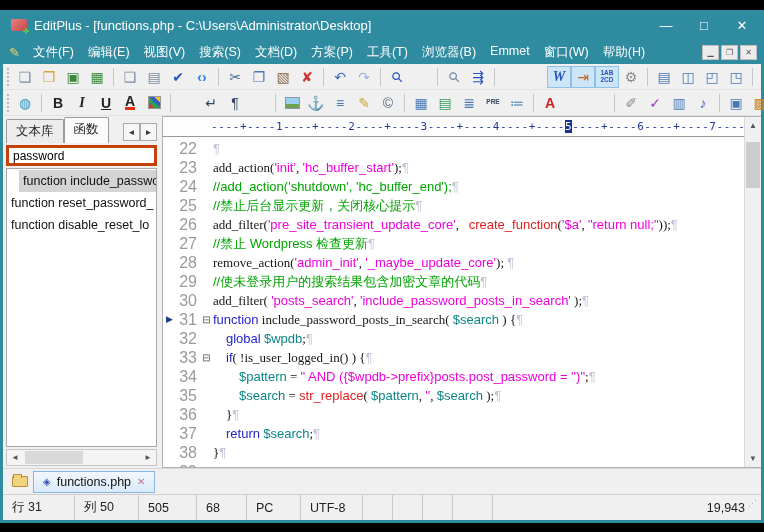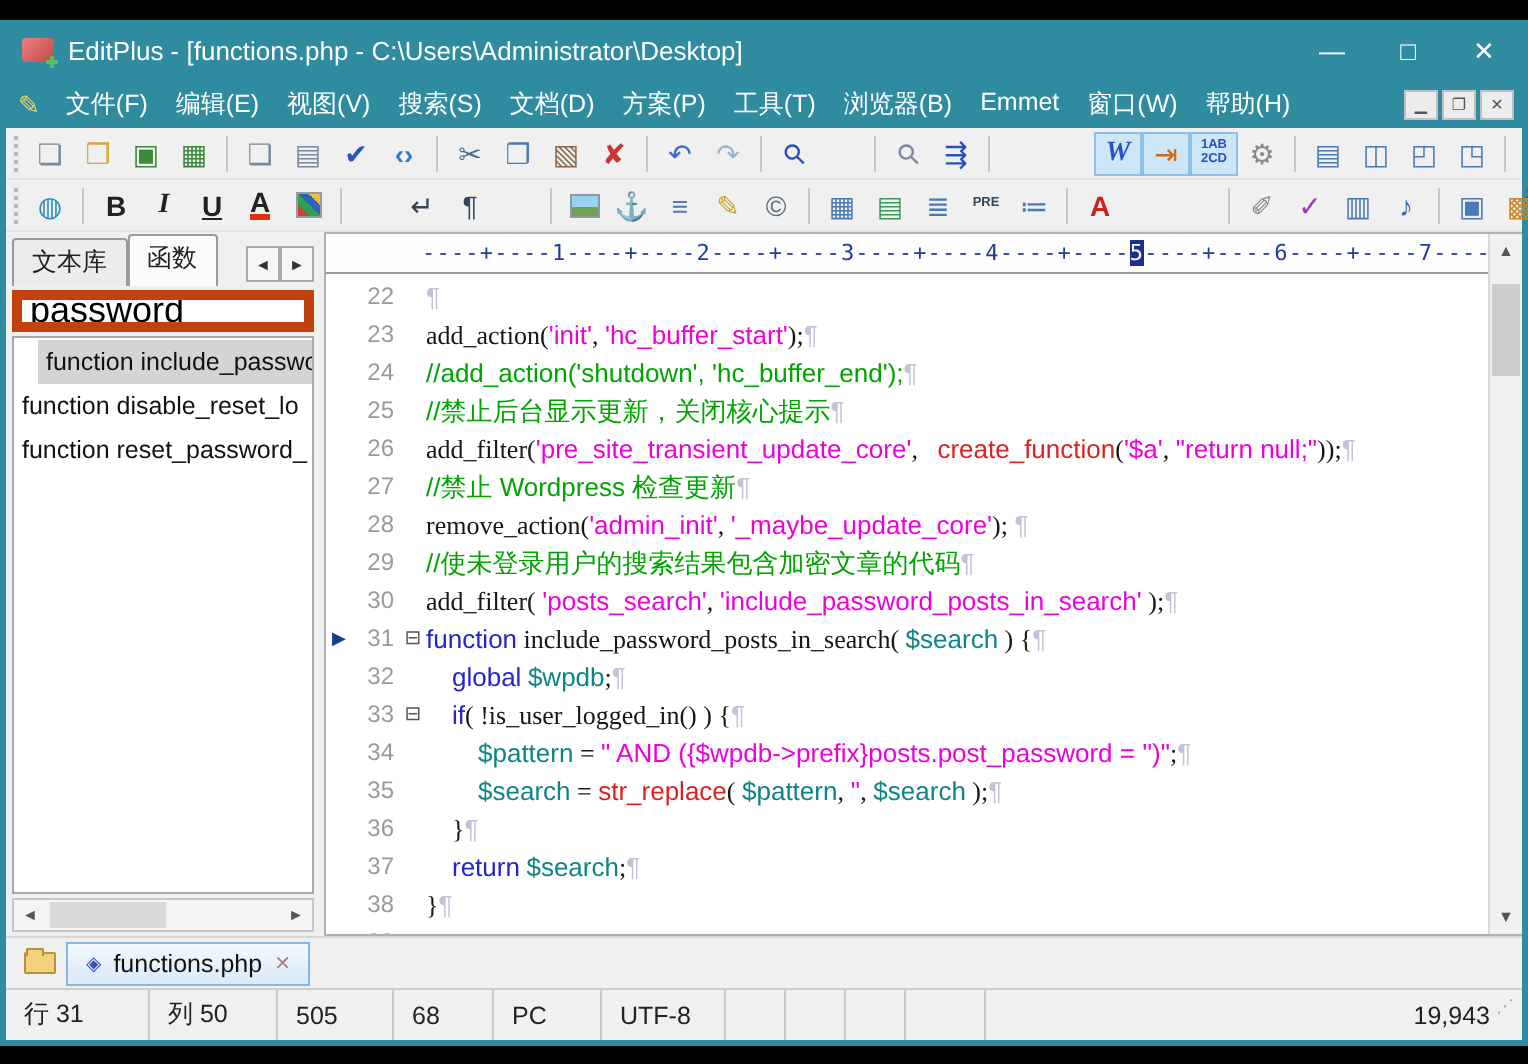--- a/index.html
+++ b/index.html
@@ -46,42 +46,42 @@
   .main{flex:1;display:flex;min-height:0;}
   
   .sidebar{width:156px;flex:0 0 auto;display:flex;flex-direction:column;padding:3px 2px 2px 3px;background:#f0f0f0;}
   .stabs{display:flex;align-items:flex-end;height:24px;flex:0 0 auto;}
   .stab{font-size:12.5px;padding:3px 9px 3px;border:1px solid #9a9a9a;border-bottom:none;background:#ececec;
         border-radius:2px 2px 0 0;color:#222;}
   .stab.active{background:#fbfbfb;padding-bottom:5px;position:relative;z-index:2;}
   .stab-arrows{margin-left:auto;display:flex;margin-bottom:2px;}
   .sarrow{width:17px;height:18px;border:1px solid #aaa;background:#f6f6f6;font-size:8px;color:#333;
           display:flex;align-items:center;justify-content:center;}
-  .search-box{height:21px;border:5px solid #c2410c;background:#fff;font-size:18px;padding:0 4px;width:100%;
+  .search-box{height:21px;border:3px solid #c2410c;background:#fff;font-size:12px;padding:0 4px;width:100%;
               font-family:"Liberation Sans",sans-serif;margin:2px 0 2px;flex:0 0 auto;outline:none;}
   .func-list{flex:1;background:#fff;border:1px solid #a8a8a8;overflow:hidden;padding-top:1px;}
   .flist-item{height:22px;line-height:22px;font-size:12.5px;padding-left:4px;white-space:nowrap;overflow:hidden;color:#111;}
   .flist-item.selected{background:#d4d4d4;margin-left:12px;}
   .hscroll{height:17px;flex:0 0 auto;display:flex;border:1px solid #c6c6c6;background:#f4f4f4;margin-top:2px;}
   .hs-btn{width:16px;height:100%;display:flex;align-items:center;justify-content:center;font-size:8px;color:#555;}
   .hs-track{flex:1;position:relative;}
   .hs-thumb{position:absolute;left:2px;top:1px;bottom:1px;width:58px;background:#d9d9d9;}
   .splitter{width:3px;background:#f0f0f0;flex:0 0 auto;}
   
   .editor{flex:1;display:flex;min-width:0;background:#fff;border:1px solid #b0b0b0;border-right:none;}
   .edit-col{flex:1;display:flex;flex-direction:column;min-width:0;}
   .ruler{height:20px;flex:0 0 auto;display:flex;border-bottom:1px solid #999;background:#fdfdfd;overflow:hidden;}
   .ruler-gutter{width:48px;flex:0 0 auto;}
   .ruler-text{font-family:"DejaVu Sans Mono",monospace;font-size:11px;line-height:19px;color:#223a99;
               white-space:pre;overflow:hidden;letter-spacing:0.6px;}
   .ruler-hl{background:#1b2f8f;color:#fff;}
   .code{flex:1;overflow:hidden;padding-top:2px;}
   .cl{display:flex;height:19px;line-height:19px;font-size:13px;}
   .cl .marker{width:13px;flex:0 0 auto;text-align:center;color:#1a3a8c;font-size:9px;}
-  .cl .num{width:24px;flex:0 0 auto;text-align:right;color:#9a9a9a;font-size:12px;padding-right:3px;}
+  .cl .num{width:24px;flex:0 0 auto;text-align:right;color:#9a9a9a;font-size:16px;padding-right:3px;}
   .cl .fold{width:13px;flex:0 0 auto;text-align:center;color:#555;font-size:10px;}
   .cl .txt{white-space:pre;overflow:hidden;flex:1;color:#161616;}
   .seg-c{color:#161616;font-family:Liberation Serif, serif;} .seg-k{color:#2424cc;} .seg-s{color:#ee00dd;} .seg-m{color:#00a400;}
   .seg-f{color:#e02020;} .seg-v{color:#0d8585;} .seg-p{color:#c2c2d8;}
   .vscroll{width:17px;flex:0 0 auto;background:#f0f0f0;border-left:1px solid #d8d8d8;display:flex;flex-direction:column;}
   .vs-btn{height:17px;display:flex;align-items:center;justify-content:center;font-size:8px;color:#555;flex:0 0 auto;}
   .vs-track{flex:1;position:relative;}
   .vs-thumb{position:absolute;left:1px;right:1px;top:8px;height:46px;background:#cdcdcd;}
   
   .tabbar{height:26px;flex:0 0 auto;background:#f0f0f0;display:flex;align-items:center;padding-left:4px;border-top:1px solid #d8d8d8;}
@@ -342,22 +342,22 @@
           <span class="stab">文本库</span>
           <span class="stab active">函数</span>
           <span class="stab-arrows">
             <span class="sarrow">◄</span>
             <span class="sarrow">►</span>
           </span>
         </div>
       <input class="search-box" value="password" style="">
       <div class="func-list" id="func-list">
           <div class="flist-item selected">function include_passwo</div>
+          <div class="flist-item">function reset_password_</div>
           <div class="flist-item">function disable_reset_lo</div>
-          <div class="flist-item">function reset_password_</div>
         </div>
       <div class="hscroll">
         <span class="hs-btn">◄</span>
         <span class="hs-track">
           <span class="hs-thumb"></span>
         </span>
         <span class="hs-btn">►</span>
       </div>
     </div>
 

